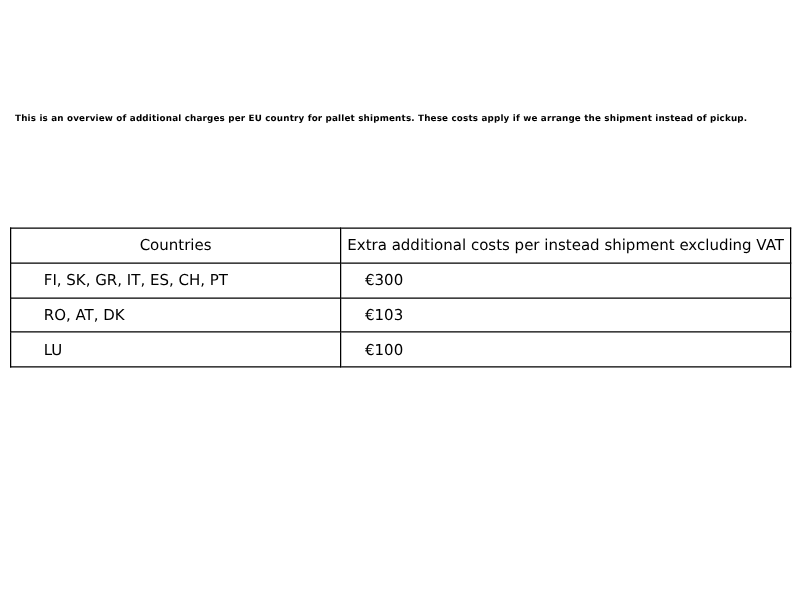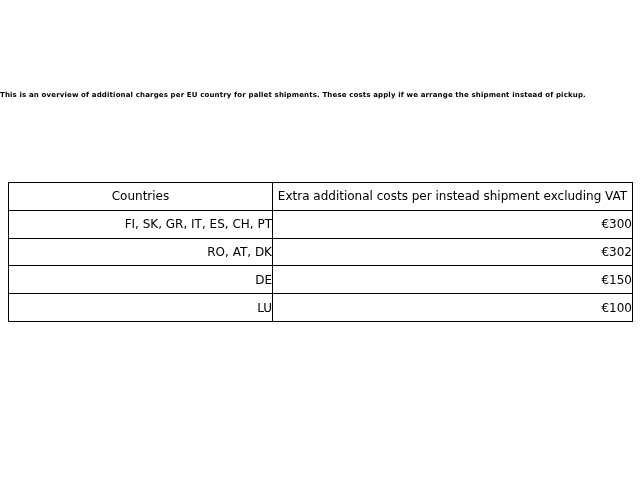--- a/index.html
+++ b/index.html
@@ -11,21 +11,21 @@
     height: 480px;
     background: #ffffff;
     position: relative;
     overflow: hidden;
     font-family: "DejaVu Sans", sans-serif;
     color: #000000;
   }
   .caption {
     position: absolute;
     top: 91px;
-    left: 0;
+    left: 12px;
     width: 538px;
     text-align: center;
     font-size: 7px;
     font-weight: bold;
     color: #000000;
     letter-spacing: 0.15px;
     white-space: nowrap;
   }
   table.charges-table {
     position: absolute;
@@ -49,25 +49,25 @@
     overflow: visible;
     vertical-align: middle;
     padding: 0;
   }
   .col-countries { width: 264px; }
   .col-cost      { width: 360px; }
   .charges-table th {
     text-align: center;
   }
   .charges-table td.countries-cell {
-    text-align: right;
+    text-align: left;
     padding-left: 26px;
   }
   .charges-table td.cost-cell {
-    text-align: right;
+    text-align: left;
     padding-left: 19px;
   }
 </style>
 </head>
 <body>
 
 <div class="caption">This is an overview of additional charges per EU country for pallet shipments. These costs apply if we arrange the shipment instead of pickup.</div>
 
 <table class="charges-table">
   <thead>
@@ -76,24 +76,20 @@
       <th class="col-cost">Extra additional costs per instead shipment excluding VAT</th>
     </tr>
   </thead>
   <tbody>
     <tr>
       <td class="countries-cell">FI, SK, GR, IT, ES, CH, PT</td>
       <td class="cost-cell">€300</td>
     </tr>
     <tr>
       <td class="countries-cell">RO, AT, DK</td>
-      <td class="cost-cell">€302</td>
-    </tr>
-    <tr>
-      <td class="countries-cell">DE</td>
-      <td class="cost-cell">€150</td>
+      <td class="cost-cell">€103</td>
     </tr>
     <tr>
       <td class="countries-cell">LU</td>
       <td class="cost-cell">€100</td>
     </tr>
   </tbody>
 </table>
 
 </body></html>

